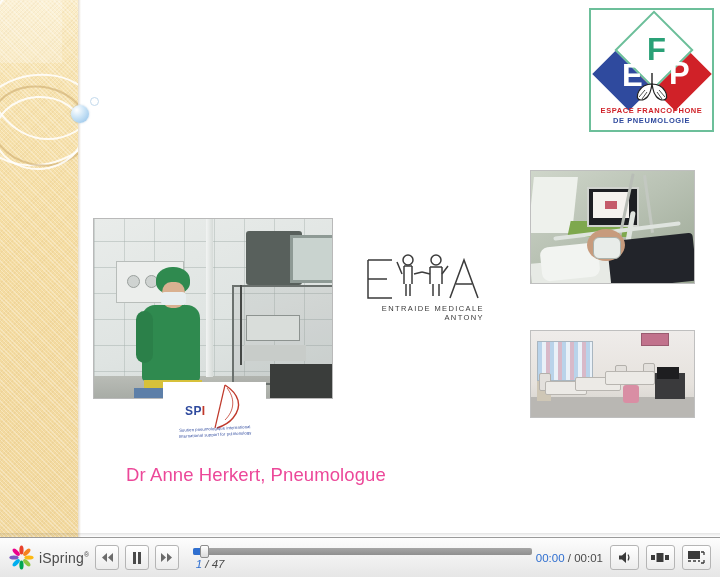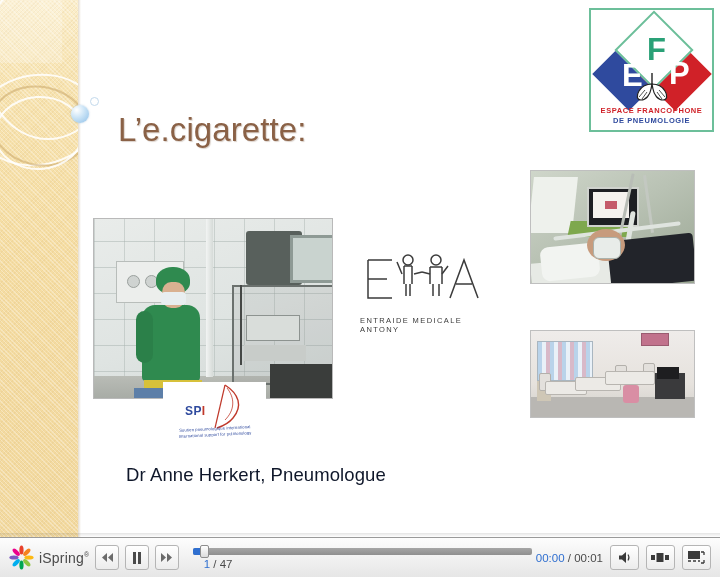--- a/index.html
+++ b/index.html
@@ -35,21 +35,21 @@
   .bubble-sm{left:90px;top:97px;width:7px;height:7px;background:transparent;border:1px solid #c2d9ec;}
 
   
   .slide-title{position:absolute;left:118px;top:107px;width:400px;
     color:#8a6146;font-size:33px;line-height:1.38;font-weight:400;letter-spacing:.1px;
     text-shadow:1px 1px 1px rgba(170,150,135,.45);}
   .slide-title .ln{display:block;white-space:nowrap;}
 
   
   .author{position:absolute;left:126px;top:461px;width:420px;
-    color:#0f172a;font-size:18.5px;line-height:1.52;letter-spacing:.1px;}
+    color:#ec4899;font-size:18.5px;line-height:1.52;letter-spacing:.1px;}
   .author .ln{display:block;white-space:nowrap;}
 
   
   .photo{position:absolute;background:#cfcfcf;overflow:hidden;}
 
   
   #photo-or{left:93px;top:218px;width:238px;height:179px;border:1px solid #b9b9b9;}
   .or-wall{position:absolute;inset:0;background:linear-gradient(160deg,#e9ecea 0%,#dfe4e2 55%,#d2d8d6 100%);}
   .or-tile{position:absolute;inset:0;
     background-image:
@@ -124,21 +124,21 @@
   .efp-lf{left:56px;top:22px;font-size:31px;color:#2aa177;}
   .efp-lp{left:78px;top:46px;font-size:31px;}
   .efp-lung{position:absolute;left:32px;top:62px;width:58px;height:30px;}
   .efp-cap{position:absolute;left:0;bottom:4px;width:100%;text-align:center;color:#d02128;
     font-size:7.5px;font-weight:700;letter-spacing:.6px;line-height:1.35;}
   .efp-cap .l2{color:#2f4a9e;}
 
   
   #logo-ema{position:absolute;left:360px;top:252px;width:124px;height:72px;}
   .ema-mark{position:absolute;left:0;top:0;width:124px;height:52px;}
-  .ema-cap{position:absolute;left:0;top:64px;width:124px;text-align:left;
+  .ema-cap{position:absolute;left:0;top:52px;width:124px;text-align:right;
     font-size:7.5px;letter-spacing:1.4px;color:#3a3a3a;}
 
   
   #logo-spi{position:absolute;left:163px;top:382px;width:103px;height:64px;background:#ffffff;}
   .spi-txt{position:absolute;left:22px;top:22px;font-size:12px;font-weight:700;
     color:#2f4a9e;letter-spacing:.4px;}
   .spi-txt .r{color:#c0392b;}
   .spi-sail{position:absolute;left:0;top:0;width:103px;height:50px;}
   .spi-sub{position:absolute;left:6px;top:44px;width:92px;text-align:center;
     color:#2f4a9e;font-size:4.2px;line-height:1.5;letter-spacing:.1px;transform:rotate(-3deg);}
@@ -162,21 +162,21 @@
     background:linear-gradient(180deg,#ffffff,#ececec);
     display:flex;align-items:center;justify-content:center;box-sizing:border-box;}
   .pbtn svg{display:block;}
 
   .seek-wrap{margin-left:14px;width:358px;position:relative;height:28px;}
   .seek-track{position:absolute;left:0;top:4px;width:100%;height:7px;border-radius:2px;
     background:linear-gradient(180deg,#a6a6a6,#8f8f8f);}
   .seek-fill{position:absolute;left:0;top:4px;width:9px;height:7px;border-radius:2px 0 0 2px;background:#2f6fd0;}
   .seek-knob{position:absolute;left:7px;top:1px;width:9px;height:13px;border-radius:2px;
     background:linear-gradient(180deg,#ffffff,#dcdcdc);border:1px solid #8e8e8e;box-sizing:border-box;}
-  .seek-label{position:absolute;left:11px;top:14px;font-size:11.5px;color:#4a4a4a;}
+  .seek-label{position:absolute;left:3px;top:14px;font-size:11.5px;color:#4a4a4a;font-style:italic;}
   .seek-label .cur{color:#2f6fd0;}
 
   .time{margin-left:4px;font-size:11.5px;color:#4a4a4a;white-space:nowrap;}
   .time .cur{color:#2f6fd0;}
   .spacer{flex:1;}
   .right-btns{display:flex;align-items:center;margin-right:9px;}
   .right-btns .pbtn{margin-left:7px;width:29px;height:25px;}
 </style>
 </head>
 <body>
@@ -189,21 +189,20 @@
     <div class="ring ring-big"></div>
     <div class="ring ring-mid"></div>
     <div class="ring-2 ring-mid2"></div>
     <div class="ring ring-low"></div>
   </div>
   <div class="band-shadow"></div>
   <div class="bubble bubble-lg"></div>
   <div class="bubble bubble-sm"></div>
 
   <div class="slide-title">
-    <span class="ln">L’e.cigarette:</span>
   </div>
 
   <div class="photo" id="photo-or">
     <div class="or-wall"></div>
     <div class="or-tile"></div>
     <div class="or-floor"></div>
     <div class="or-col"></div>
     <div class="or-panel">
       <div class="k" style="left:10px"></div>
       <div class="k" style="left:28px"></div>

